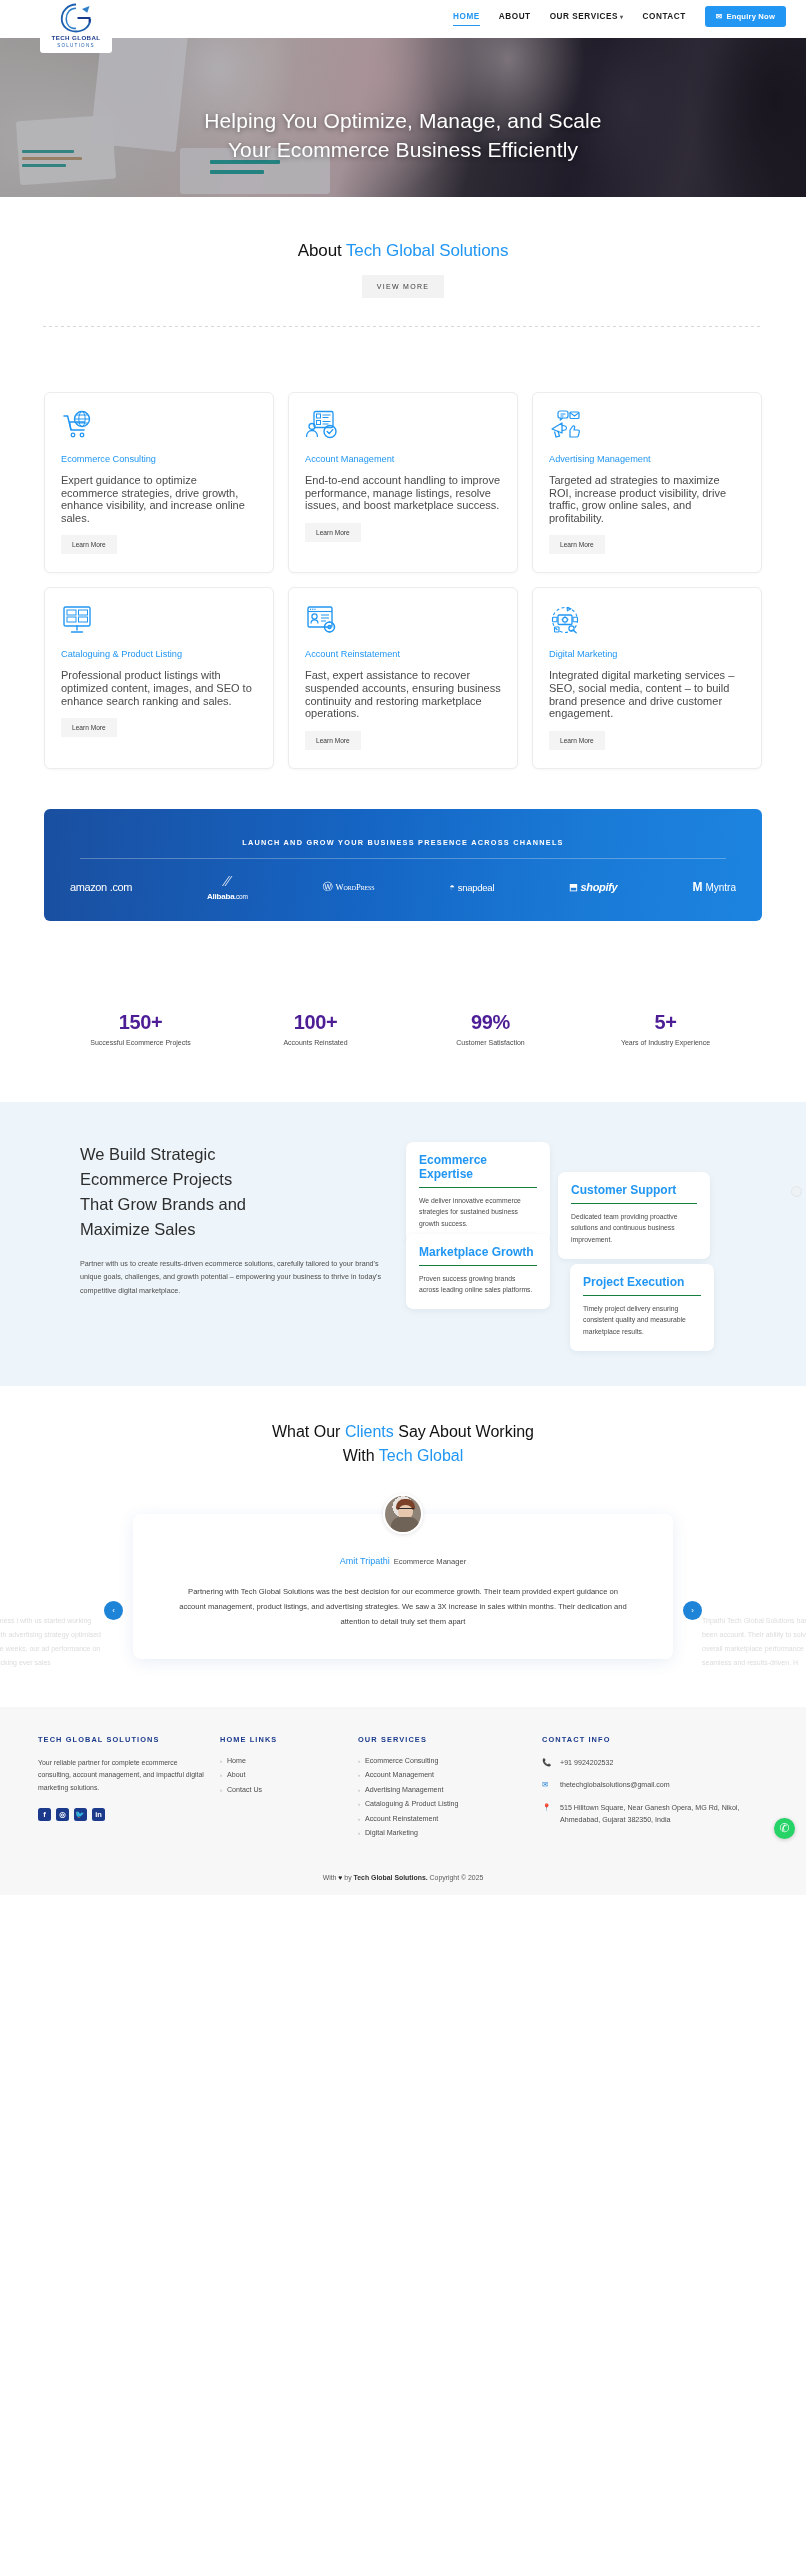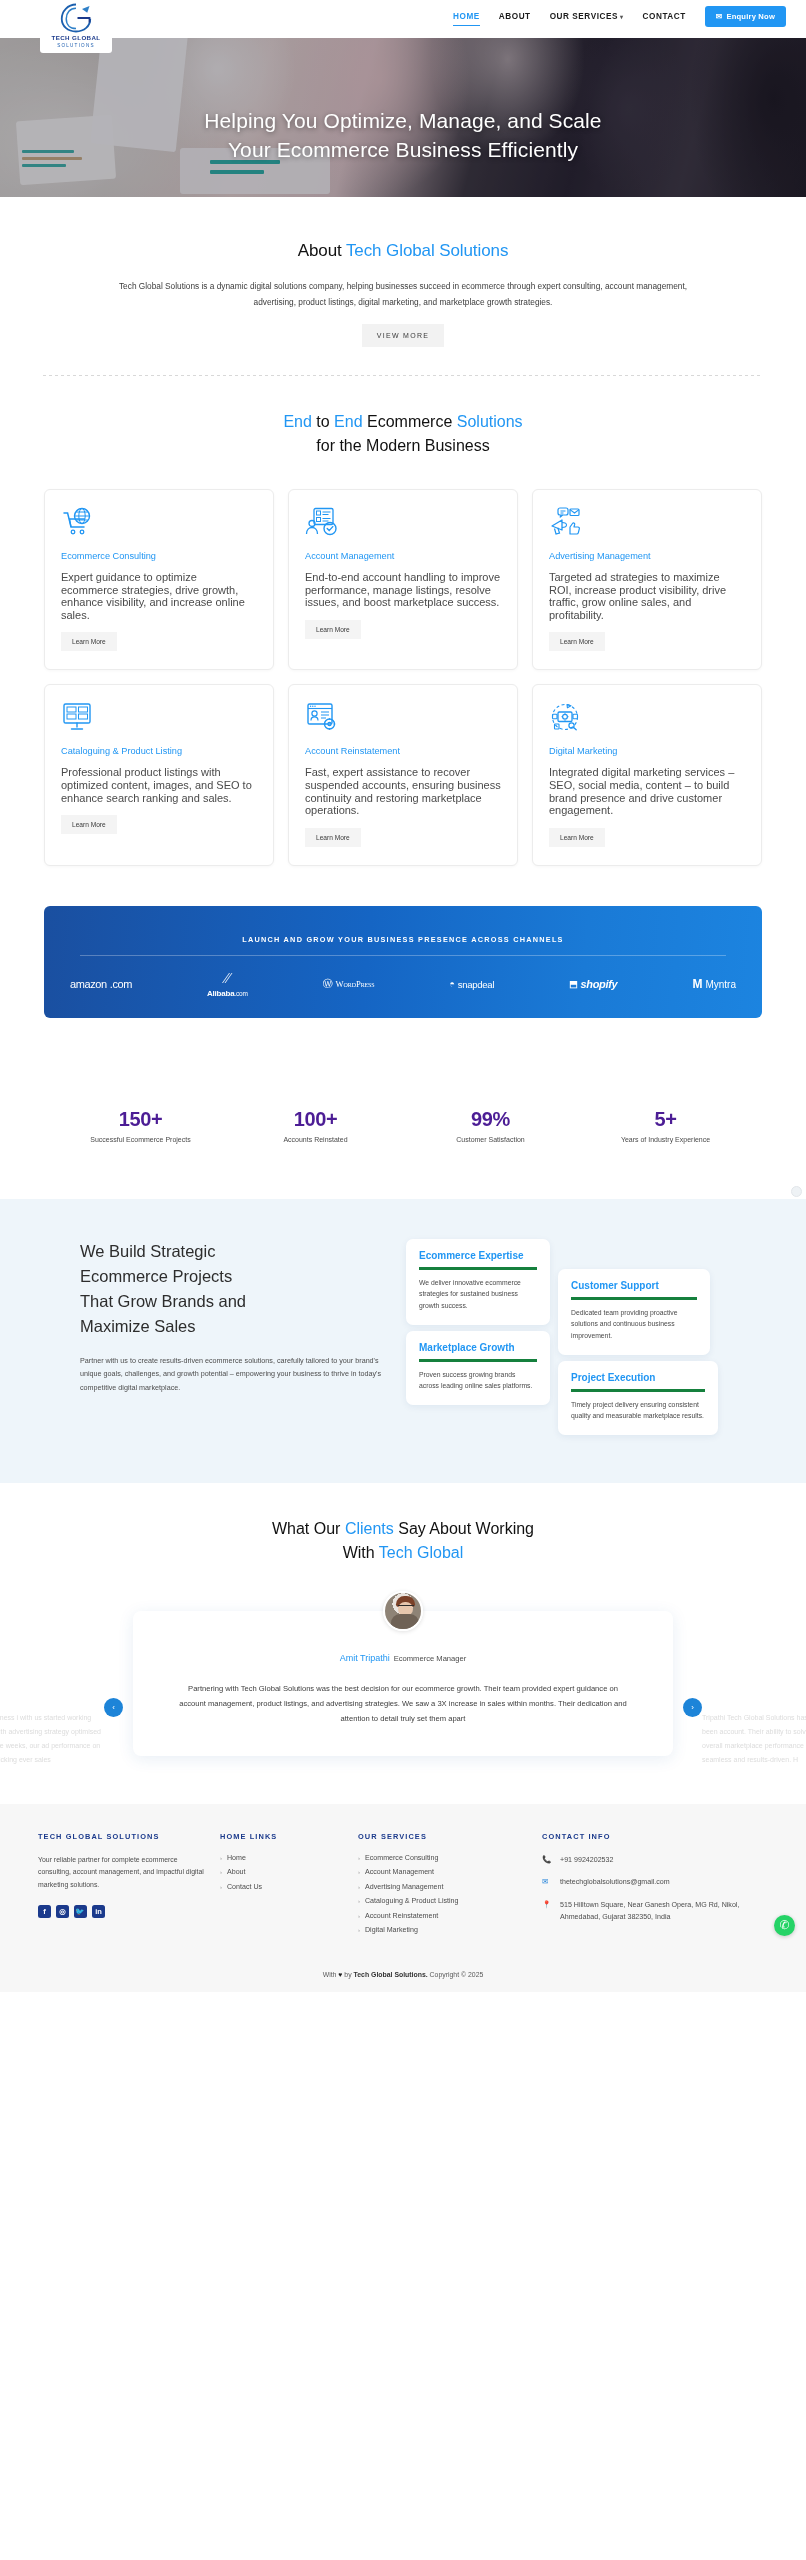--- a/index.html
+++ b/index.html
@@ -153,28 +153,28 @@
   }
   .build-left{ width:330px; padding-left:10px; }
   .build-left h2{ font-size:16.5px; line-height:25px; font-weight:400; color:#2d2d2d; }
   .build-left p{ font-size:7.2px; line-height:13.5px; color:#4d4d4d; margin-top:15px; }
   .build-right{ width:330px; position:relative; height:200px; }
   .pill{
     position:absolute; background:#fff; border-radius:7px; padding:11px 13px 13px;
     box-shadow:0 2px 7px rgba(20,60,110,.07);
   }
   .pill h5{
-    font-size:10px; font-weight:bold; color:#2196f3; padding-bottom:6px;
-    border-bottom:3px solid #15803d; margin-bottom:7px;
+    font-size:12px; font-weight:bold; color:#2196f3; padding-bottom:6px;
+    border-bottom:1px solid #15803d; margin-bottom:7px;
   }
   .pill p{ font-size:6.8px; line-height:11.6px; color:#4a4a4a; }
   .p1{ left:0;   top:0;   width:144px; }
   .p2{ left:152px; top:30px; width:152px; }
   .p3{ left:0;   top:92px; width:144px; }
-  .p4{ left:152px; top:122px; width:160px; }
+  .p4{ left:164px; top:122px; width:144px; }
 
   
   .testi{ padding:34px 0 48px; text-align:center; position:relative; }
   .testi .sec-title{ font-size:16px; line-height:24px; }
   .avatar{
     width:40px; height:40px; border-radius:50%; margin:26px auto 0; position:relative; z-index:5;
     background:radial-gradient(circle at 50% 30%, #e9e4df 0 34%, #8e8376 34% 100%);
     border:2px solid #fff; box-shadow:0 1px 4px rgba(0,0,0,.12); overflow:hidden;
   }
   .avatar .hair{ position:absolute; left:11px; top:3px; width:19px; height:11px; border-radius:9px 9px 3px 3px; background:#7a4028; }
@@ -273,30 +273,25 @@
         <span>✉</span>
         <span>Enquiry Now</span>
       </button>
     </div>
   </div>
 
   <section class="about">
     <h2>
       <span>About </span><span class="blue">Tech Global Solutions</span>
     </h2>
-    <p>Tech Global Solutions is a dynamic digital solutions company, helping businesses succeed in ecommerce through expert consulting, account management, advertising, product listings, digital marketing, and marketplace growth strategies.</p>
     <button class="view-more">VIEW MORE</button>
     <div class="divider"></div>
   </section>
 
   <section class="services">
-    <h2 class="sec-title">
-      <span class="blue">End</span><span> to </span><span class="blue">End</span><span> Ecommerce </span><span class="blue">Solutions</span>
-      <br><span>for the Modern Business</span>
-    </h2>
 
     <div class="cards">
 
       <div class="card">
         <svg class="ico" viewBox="0 0 34 30">
           <circle cx="21" cy="9" r="7.5" fill="none" stroke="#2196f3" stroke-width="1.4"></circle>
           <ellipse cx="21" cy="9" rx="3.2" ry="7.5" fill="none" stroke="#2196f3" stroke-width="1"></ellipse>
           <path d="M13.5 9h15M15 5h12M15 13h12" stroke="#2196f3" stroke-width="1"></path>
           <path d="M3 6h3.6l3.4 14h13" fill="none" stroke="#2196f3" stroke-width="1.5" stroke-linecap="round"></path>
           <path d="M10 20 L8.6 12 H24" fill="none" stroke="#2196f3" stroke-width="1.3"></path>

